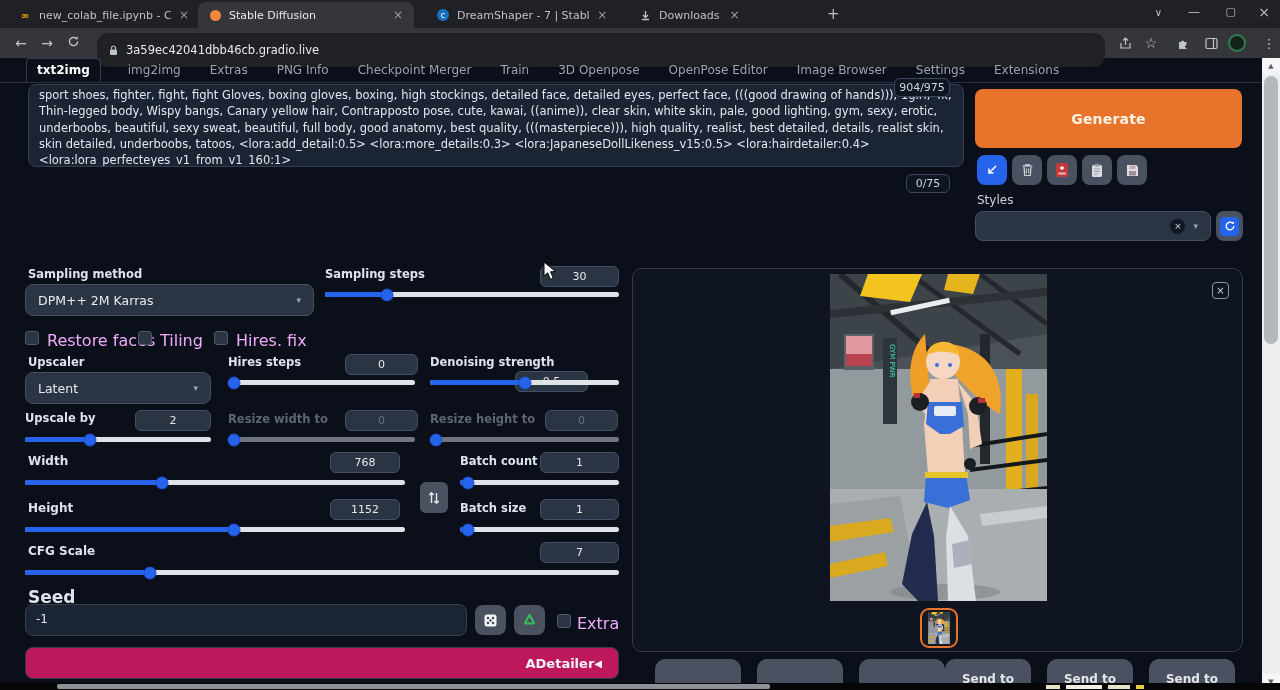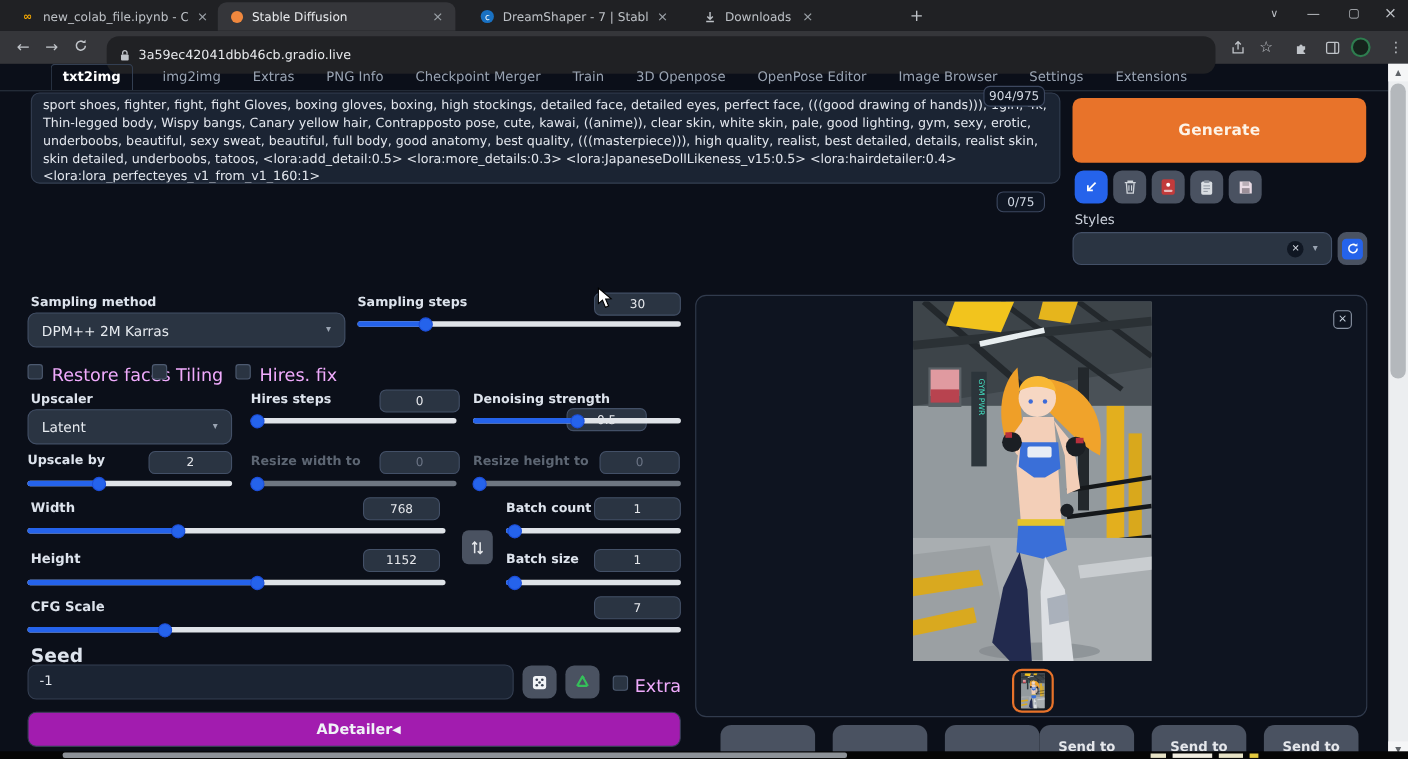--- a/index.html
+++ b/index.html
@@ -14,21 +14,21 @@
   .btab.active { background:#35363a; color:#e8eaed; }
   .tclose { color:#9aa0a6; font-size:12px; width:16px; height:16px; display:flex; align-items:center; justify-content:center; border-radius:50%; }
   .tico { width:14px; height:14px; display:flex; align-items:center; justify-content:center; flex:none; font-size:10px; }
   #toolbar { position:absolute; left:0; top:28px; width:1280px; height:30px; background:#35363a; display:flex; align-items:center; }
   .navico { color:#c0c4c9; font-size:14px; width:26px; text-align:center; }
   #urlpill { position:absolute; left:97px; top:33px; width:1008px; height:21px; background:#202124; border-radius:11px; display:flex; align-items:center; padding:17px 12px; gap:8px; }
   #urltext { color:#e8eaed; font-size:11.5px; }
   .ricon { position:absolute; top:32px; width:22px; height:22px; display:flex; align-items:center; justify-content:center; color:#c0c4c9; }
 
   
-  #navtabs { position:absolute; left:0; top:58px; width:1262px; height:25px; border-bottom:1px solid #2a3340; display:flex; align-items:flex-end; padding-left:46px; gap:25px; }
+  #navtabs { position:absolute; left:0; top:58px; width:1262px; height:25px; border-bottom:1px solid #2a3340; display:flex; align-items:flex-end; padding-left:26px; gap:25px; }
   .navtab { font-size:12px; color:#9aa4b2; padding:4px 2px 5px 2px; white-space:nowrap; }
   .navtab.active { color:#ffffff; font-weight:bold; border:1px solid #333f52; border-bottom:none; border-radius:4px 4px 0 0; padding:4px 10px 5px 10px; }
 
   .textarea { background:#1b2433; border:1px solid #343f52; border-radius:8px; color:#e3e7ee; font-size:11.5px; line-height:1.42; padding:2px 10px; overflow:hidden; }
   .counter { background:#0f1623; border:1px solid #3d4860; border-radius:6px; color:#cfd6e1; font-size:11px; display:flex; align-items:center; justify-content:center; z-index:3; }
 
   .label { font-size:11.5px; font-weight:600; color:#dde3ec; white-space:nowrap; }
   .label.dim { color:#5d6673; }
   .numbox { position:absolute; background:#2a3442; border:1px solid #435067; border-radius:6px; color:#e5e7eb; font-size:11px; height:21px; display:flex; align-items:center; justify-content:center; }
   .numbox.dim { color:#6b7485; }
@@ -38,21 +38,21 @@
   .knob { position:absolute; top:50%; width:13px; height:13px; background:#2563eb; border:1px solid #1d4ed8; border-radius:50%; transform:translate(-50%,-50%); }
   .dropdown { position:absolute; background:#2a3442; border:1px solid #435067; border-radius:8px; color:#e7ebf0; font-size:12.5px; display:flex; align-items:center; justify-content:space-between; padding:0 12px; }
   .caret { color:#9aa4b2; font-size:9px; }
   .checkbox { position:absolute; width:14px; height:14px; background:#2a3442; border:1px solid #4d5a70; border-radius:3px; }
   .cblabel { position:absolute; font-size:16px; color:#f0abfc; white-space:nowrap; }
   .btnutil { position:absolute; width:30px; height:30px; background:#4a5261; border-radius:8px; display:flex; align-items:center; justify-content:center; }
   .sendbtn { position:absolute; width:86px; height:44px; background:#4a5261; border-radius:10px; color:#e5e7eb; font-size:12px; font-weight:600; text-align:center; padding-top:13px; }
 
   #genbtn { position:absolute; left:975px; top:89px; width:267px; height:59px; background:#e8732a; border-radius:8px; color:#fdf3e7; font-size:14px; font-weight:bold; display:flex; align-items:center; justify-content:center; letter-spacing:.2px; }
   #outpanel { position:absolute; left:632px; top:268px; width:611px; height:384px; background:#0e1420; border:1px solid #313b4d; border-radius:10px; }
-  #adetailer { position:absolute; left:25px; top:647px; width:594px; height:32px; background:#a21caf; border:1px solid #343f52; border-radius:8px; display:flex; align-items:center; justify-content:center; padding:0 16px 0 24px; color:#f0f3f7; font-size:13px; font-weight:600; }
+  #adetailer { position:absolute; left:25px; top:647px; width:594px; height:32px; background:#be185d; border:1px solid #343f52; border-radius:8px; display:flex; align-items:center; justify-content:flex-end; padding:0 16px 0 24px; color:#f0f3f7; font-size:13px; font-weight:600; }
 
   
   #scrollbar { position:absolute; left:1262px; top:58px; width:18px; height:632px; background:#eceef0; }
   .sbarrow { position:absolute; left:0; width:18px; height:16px; color:#5f6368; font-size:7px; display:flex; align-items:center; justify-content:center; background:#f5f6f7; }
   #sbthumb { position:absolute; left:2px; top:18px; width:14px; height:268px; background:#b4b8bc; border-radius:7px; }
 
   #bottomstrip { position:absolute; left:0; top:683px; width:1280px; height:7px; background:#060606; z-index:6; }
 </style>
 </head>
 <body>

